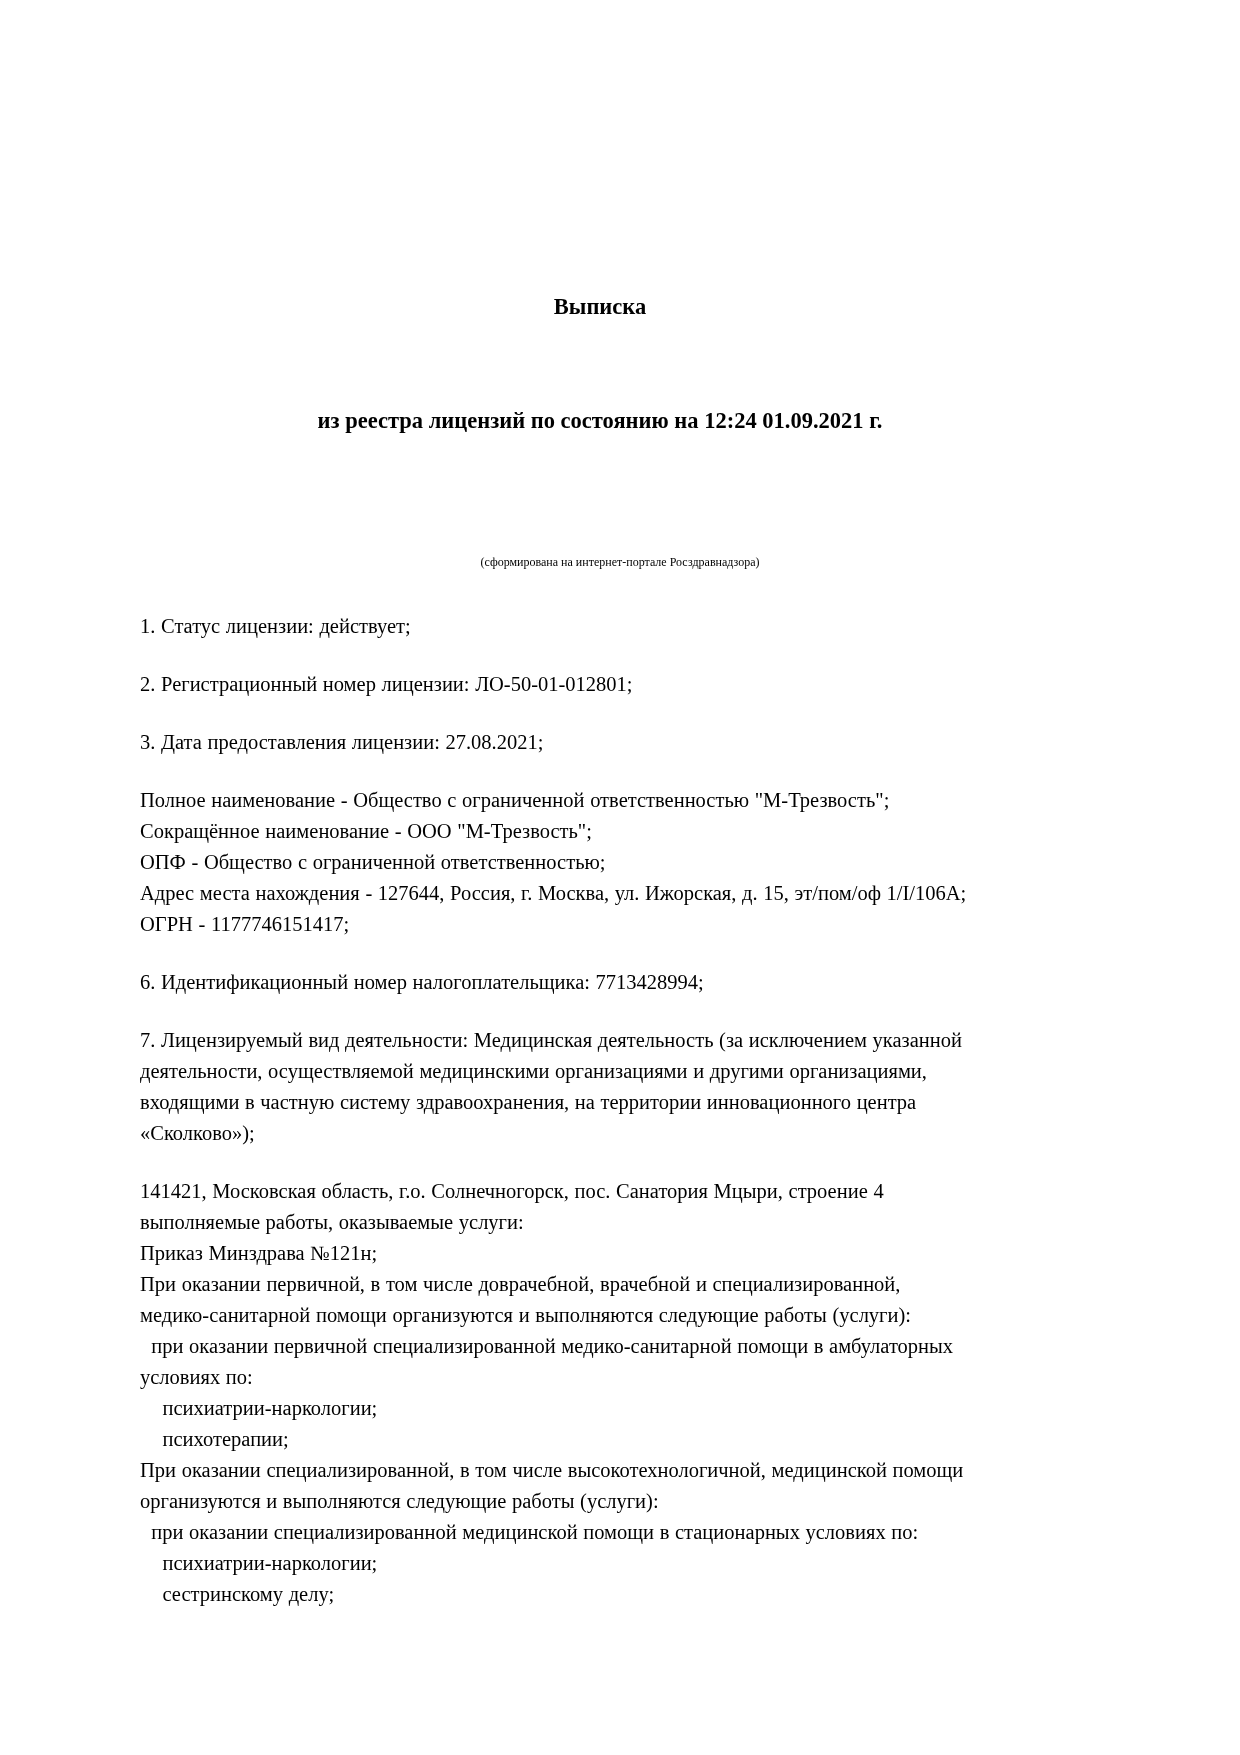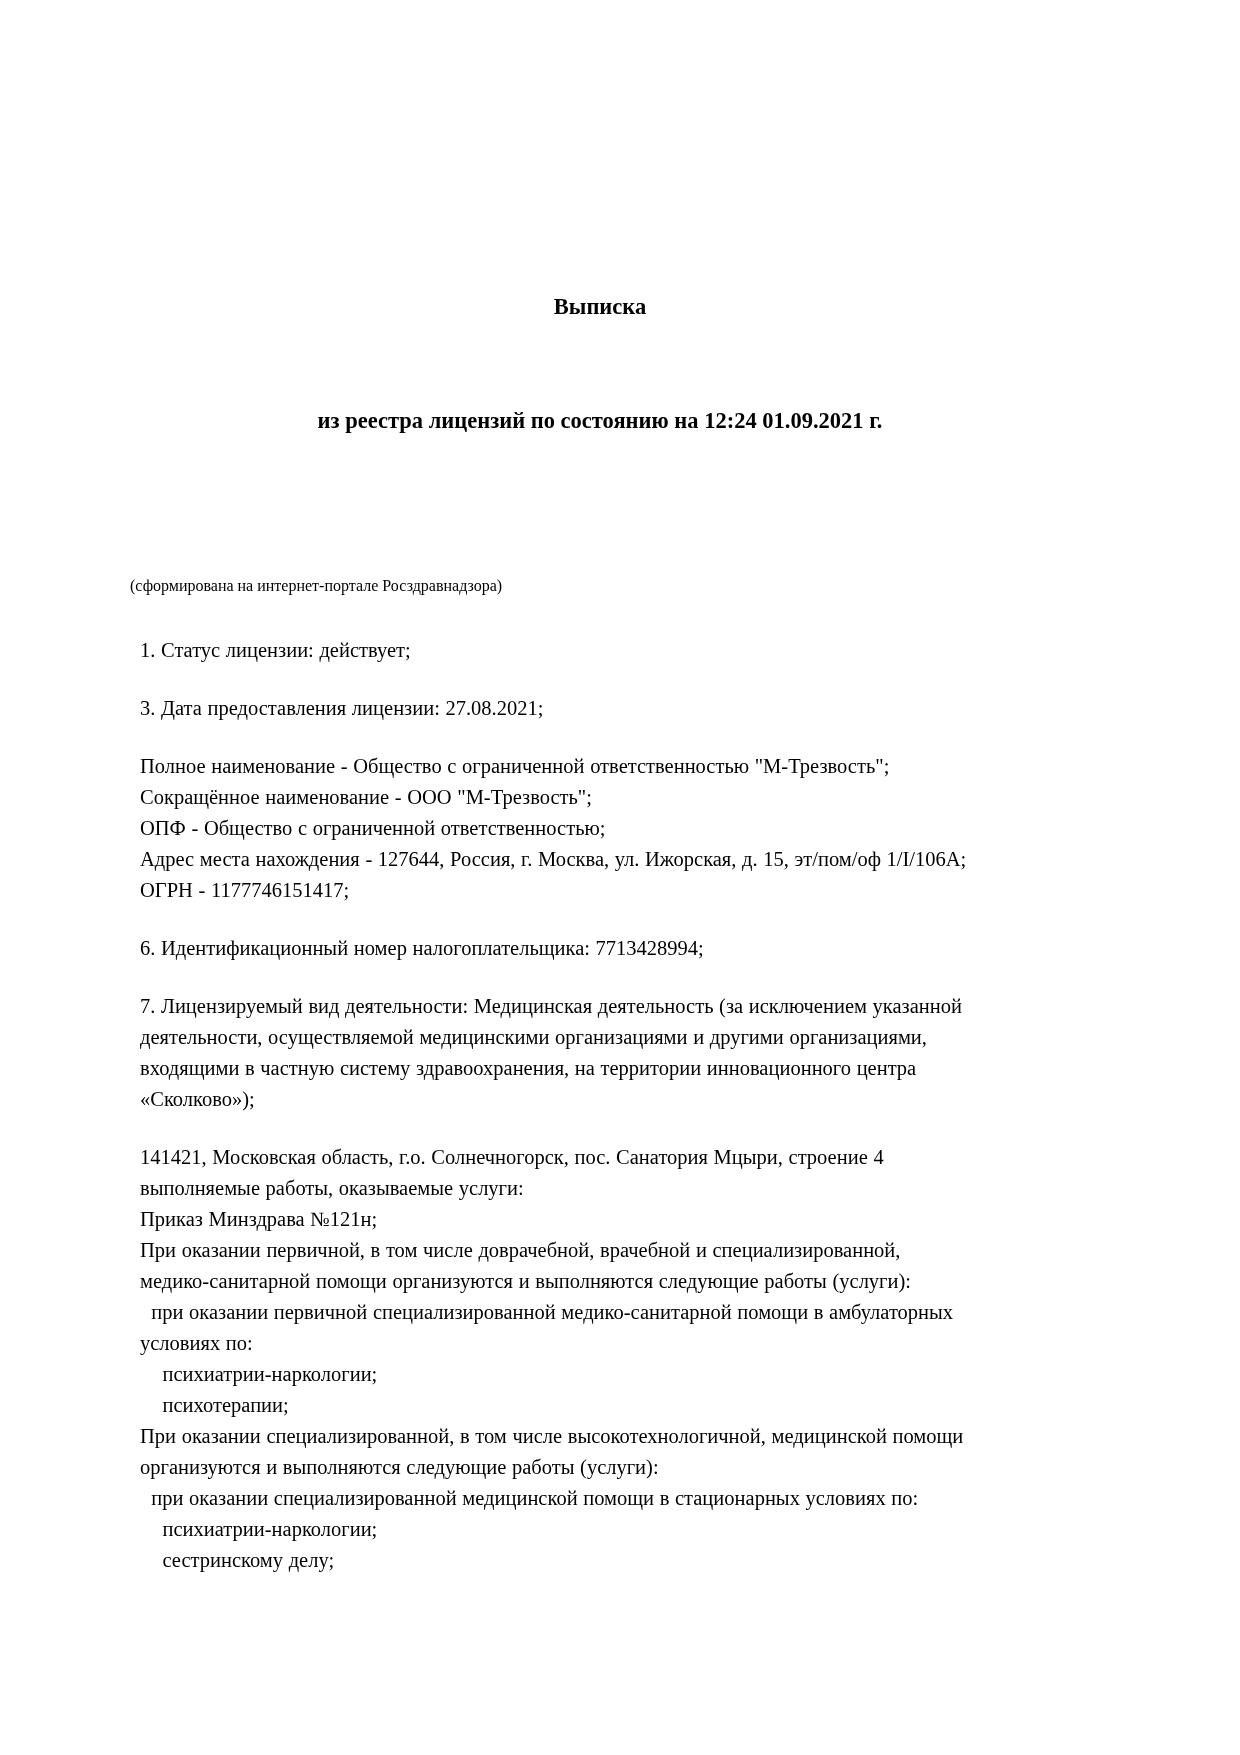--- a/index.html
+++ b/index.html
@@ -25,25 +25,25 @@
   .title-block {
     text-align: center;
     
     width: 940px;
     font-weight: bold;
     font-size: 22.5px;
     line-height: 38px;
     white-space: pre-wrap;
   }
   .subtitle {
-    margin-top: 58px;
+    margin-top: 34px;
     
     width: 980px;
-    text-align: left;
-    font-size: 16px;
+    text-align: center;
+    font-size: 12px;
     line-height: 24px;
   }
   .body-text {
     margin-top: 37px; 
     width: 1010px;
   }
   .para {
     margin: 27px 0 0 10px;
     font-size: 20.5px;
     line-height: 31px;
@@ -58,20 +58,21 @@
 
   <div class="title-block">
     <div>Выписка</div>
     <div>из реестра лицензий по состоянию на 12:24 01.09.2021 г.</div>
   </div>
 
   <div class="subtitle">(сформирована на интернет-портале Росздравнадзора)</div>
 
   <div class="body-text">
     <p class="para">1. Статус лицензии: действует;</p>
+    <p class="para">2. Регистрационный номер лицензии: ЛО-50-01-012801;</p>
     <p class="para">3. Дата предоставления лицензии: 27.08.2021;</p>
     <p class="para">Полное наименование - Общество с ограниченной ответственностью "М-Трезвость";
 Сокращённое наименование - ООО "М-Трезвость";
 ОПФ - Общество с ограниченной ответственностью;
 Адрес места нахождения - 127644, Россия, г. Москва, ул. Ижорская, д. 15, эт/пом/оф 1/I/106А;
 ОГРН - 1177746151417;</p>
     <p class="para">6. Идентификационный номер налогоплательщика: 7713428994;</p>
     <p class="para">7. Лицензируемый вид деятельности: Медицинская деятельность (за исключением указанной
 деятельности, осуществляемой медицинскими организациями и другими организациями,
 входящими в частную систему здравоохранения, на территории инновационного центра

